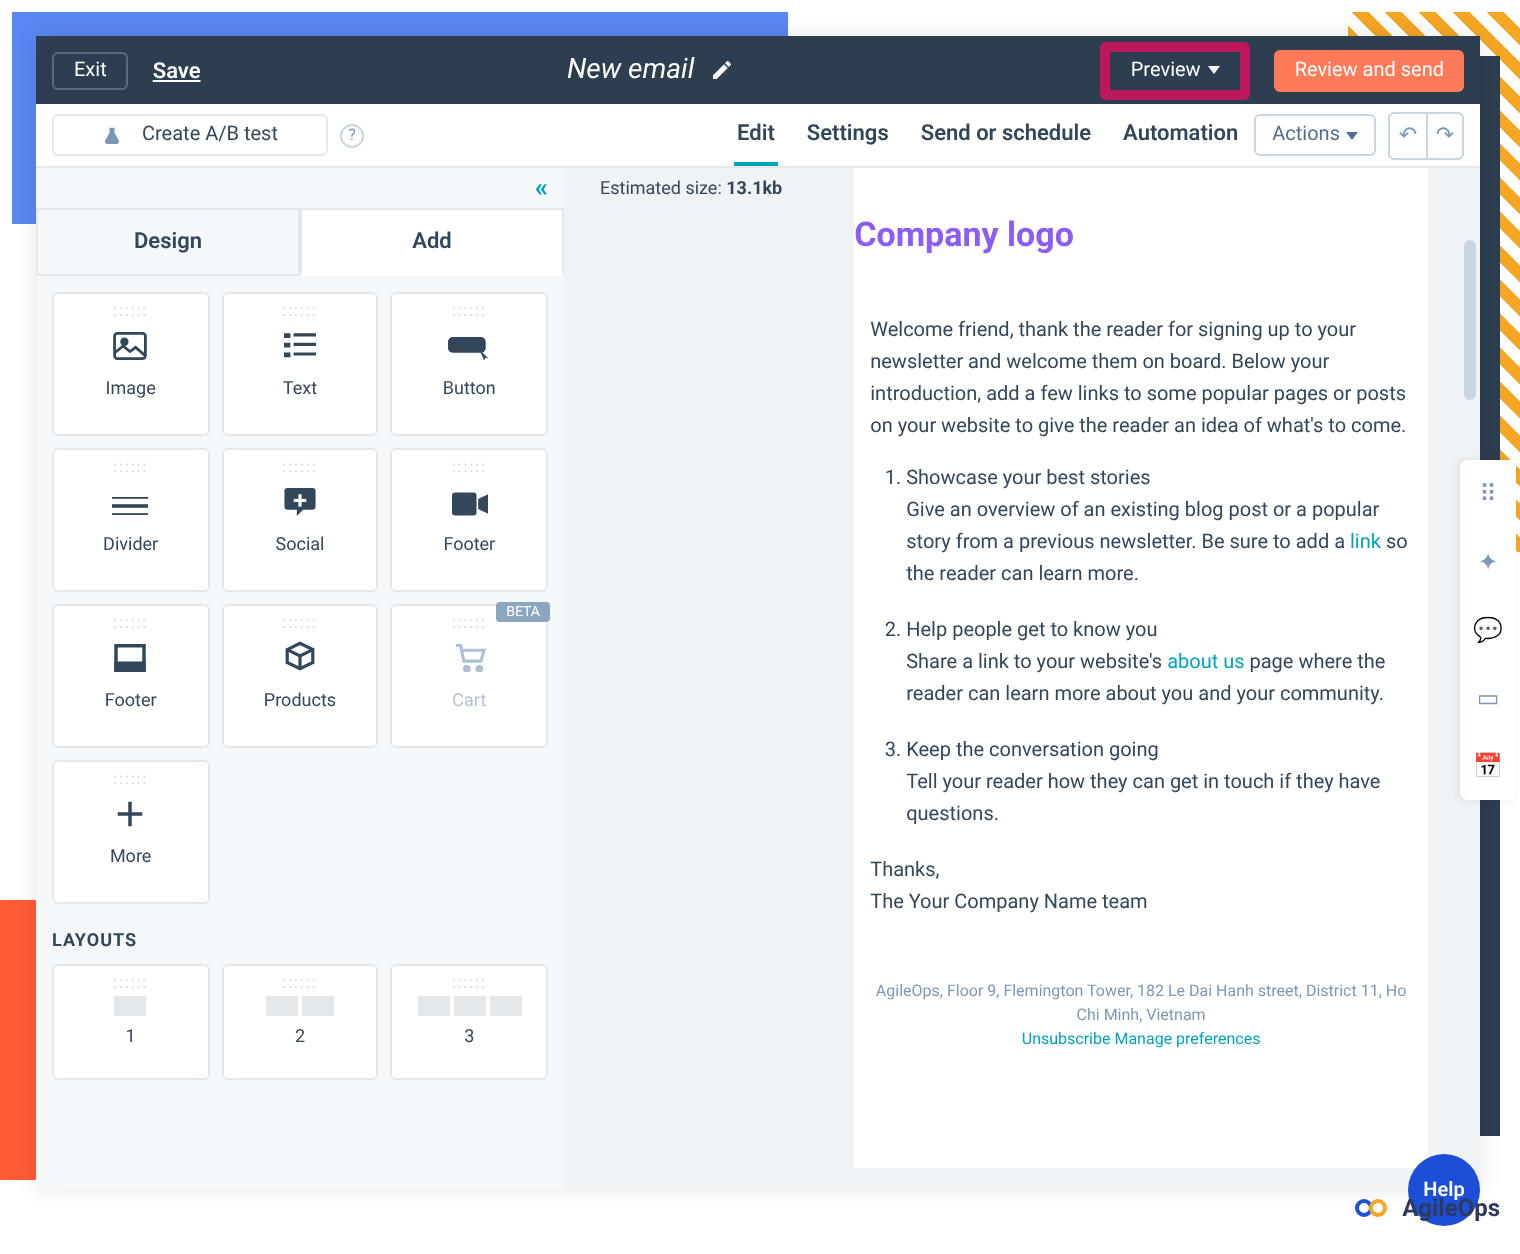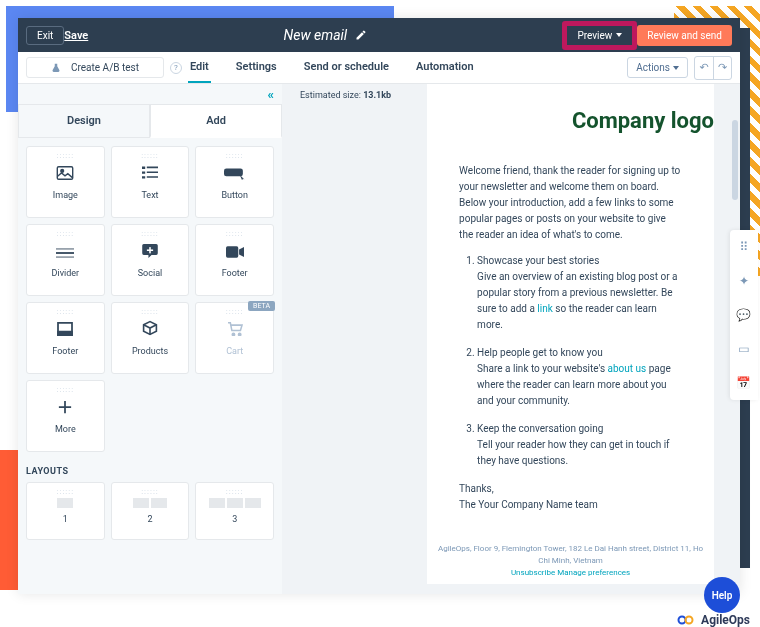--- a/index.html
+++ b/index.html
@@ -2,33 +2,33 @@
 <html><head>
 <meta charset="utf-8">
 <style>
   *{box-sizing:border-box;margin:0;padding:0;font-family:-apple-system,BlinkMacSystemFont,"Segoe UI",Roboto,Arial,sans-serif}
   body{background:#fff;width:760px;height:627px;position:relative;overflow:hidden}
   .bg-blue{position:absolute;left:6px;top:6px;width:388px;height:106px;background:#5b87f2;z-index:0}
   .bg-yellow{position:absolute;right:0;top:6px;width:86px;height:270px;z-index:0;background:repeating-linear-gradient(45deg,#f5a623 0 6px,#fff 6px 12px)}
   .bg-orange{position:absolute;left:0;top:450px;width:90px;height:140px;background:#ff5c35;z-index:0}
   .bg-navy{position:absolute;right:10px;top:28px;width:32px;height:540px;background:#2d3e50;z-index:0}
   .frame{position:absolute;left:18px;top:18px;width:722px;height:576px;background:#fff;box-shadow:0 0 12px rgba(0,0,0,.1);z-index:2;display:flex;flex-direction:column}
-  .topbar{height:34px;background:#2d3e50;display:flex;align-items:center;padding:0 8px;}
+  .topbar{height:34px;background:#2d3e50;display:flex;align-items:center;padding:0 8px;gap:12px}
   .btn-exit{border:1px solid #596b7f;background:transparent;color:#fff;font-size:10px;padding:3px 10px;border-radius:3px;cursor:pointer}
   .save-link{color:#fff;font-size:11px;text-decoration:underline;font-weight:600;cursor:pointer}
   .title-wrap{flex:1;display:flex;align-items:center;justify-content:center;color:#fff;font-size:14px;font-style:italic;gap:8px}
   .pencil{width:12px;height:12px;fill:#fff}
   .btn-preview{border:5px solid #be185d;background:transparent;color:#fff;font-size:10px;padding:4px 10px;border-radius:3px;cursor:pointer;display:flex;align-items:center;gap:4px}
   .btn-review{background:#ff7a59;color:#fff;border:none;font-size:10px;padding:5px 10px;border-radius:3px;cursor:pointer}
   .subbar{height:32px;background:#fff;border-bottom:1px solid #e5e8eb;display:flex;align-items:center;padding:0 8px;gap:6px}
   .ab-wrap{display:flex;align-items:center;gap:10px;border:1px solid #e5e8eb;border-radius:3px;padding:4px 24px;cursor:pointer}
   .ab-wrap svg{width:10px;height:10px;fill:#7c98b6}
   .ab-text{font-size:10px;color:#33475b}
   .help-ico{width:12px;height:12px;border-radius:50%;border:1px solid #cbd6e2;color:#7c98b6;font-size:8px;display:flex;align-items:center;justify-content:center;cursor:pointer}
-  .main-tabs{flex:1;display:flex;justify-content:flex-start;gap:23px}
+  .main-tabs{flex:1;display:flex;justify-content:flex-end;gap:12px}
   .main-tab{font-size:11px;color:#33475b;font-weight:600;padding:8px 2px;border-bottom:2px solid transparent;cursor:pointer}
   .main-tab.active{border-bottom-color:#00a4bd}
   .actions-btn{border:1px solid #cbd6e2;background:#fff;color:#506e91;font-size:10px;padding:4px 8px;border-radius:3px;cursor:pointer;display:flex;align-items:center;gap:3px}
   .ur-group{display:flex;gap:0;border:1px solid #cbd6e2;border-radius:3px;overflow:hidden}
   .ur{width:18px;height:22px;display:flex;align-items:center;justify-content:center;cursor:pointer;color:#7c98b6;font-size:11px}
   .ur+.ur{border-left:1px solid #cbd6e2}
   .workspace{flex:1;display:flex;overflow:hidden;position:relative}
   .sidebar{width:264px;background:#f5f8fa;display:flex;flex-direction:column;overflow:hidden}
   .collapse-bar{height:20px;display:flex;justify-content:flex-end;align-items:center;padding-right:8px;cursor:pointer;color:#00a4bd;font-size:13px;font-weight:700}
   .side-tabs{display:flex;background:#fff;border-bottom:1px solid #e5e8eb}
@@ -51,32 +51,32 @@
   .layout-boxes{display:flex;gap:2px}
   .layout-boxes span{background:#e5e8eb;width:16px;height:10px}
   .layout-cell .lbl{font-size:9px;color:#33475b}
   .canvas{flex:1;background:#f0f3f6;position:relative;display:flex;flex-direction:row}
   .canvas-scroll{position:absolute;right:0;top:36px;width:10px;bottom:0}
   .canvas-scroll::before{content:"";position:absolute;right:2px;top:0;width:6px;height:80px;background:#cbd6e2;border-radius:3px}
   .est{text-align:right;font-size:9px;color:#33475b;padding:6px 18px}
   .est b{font-weight:700}
   .email-paper{margin:0 26px 10px 18px;background:#fff;flex:1;overflow-y:auto;padding:14px 0 0 0;scrollbar-width:none}
   .email-paper::-webkit-scrollbar{display:none}
-  .logo-h{text-align:right;color:#14532d;font-size:22px;font-weight:700;padding:10px 0 18px 0}
-  .email-body{background:#fff;padding:12px 32px;font-size:10px;color:#33475b;line-height:1.6}
+  .logo-h{text-align:left;color:#8b5cf6;font-size:17px;font-weight:700;padding:10px 0 18px 0}
+  .email-body{background:#fff;padding:12px 8px;font-size:10px;color:#33475b;line-height:1.6}
   .email-body ol{padding-left:18px;margin:10px 0}
   .email-body li{margin-bottom:12px}
   .email-body li b{font-weight:400}
   .email-body a{color:#00a4bd}
   .footer-txt{text-align:center;font-size:8px;color:#7c98b6;padding:18px 10px 10px;line-height:1.5}
   .footer-txt a{color:#00a4bd}
   .rightrail{position:absolute;right:2px;top:230px;width:28px;background:#fff;border-radius:4px 0 0 4px;box-shadow:-1px 0 4px rgba(0,0,0,.08);display:flex;flex-direction:column;z-index:5}
   .rail-ico{height:34px;display:flex;align-items:center;justify-content:center;color:#7c98b6;cursor:pointer;font-size:12px}
   .help-fab{position:absolute;right:20px;bottom:14px;width:36px;height:36px;border-radius:50%;background:#1d4ed8;color:#fff;font-size:10px;font-weight:600;display:flex;align-items:center;justify-content:center;cursor:pointer;z-index:6}
-  .brand{position:absolute;right:10px;bottom:0;display:flex;align-items:center;gap:4px;font-size:12px;font-weight:700;color:#2e3a59;z-index:10}
+  .brand{position:absolute;right:10px;bottom:16px;display:flex;align-items:center;gap:4px;font-size:12px;font-weight:700;color:#2e3a59;z-index:10}
   .brand svg{width:20px;height:14px}
   .caret{width:0;height:0;border-left:3px solid transparent;border-right:3px solid transparent;border-top:4px solid currentColor;display:inline-block}
 </style>
 </head>
 <body>
 
 <div class="bg-blue"></div>
 <div class="bg-yellow"></div>
 <div class="bg-orange"></div>
 <div class="bg-navy"></div>

